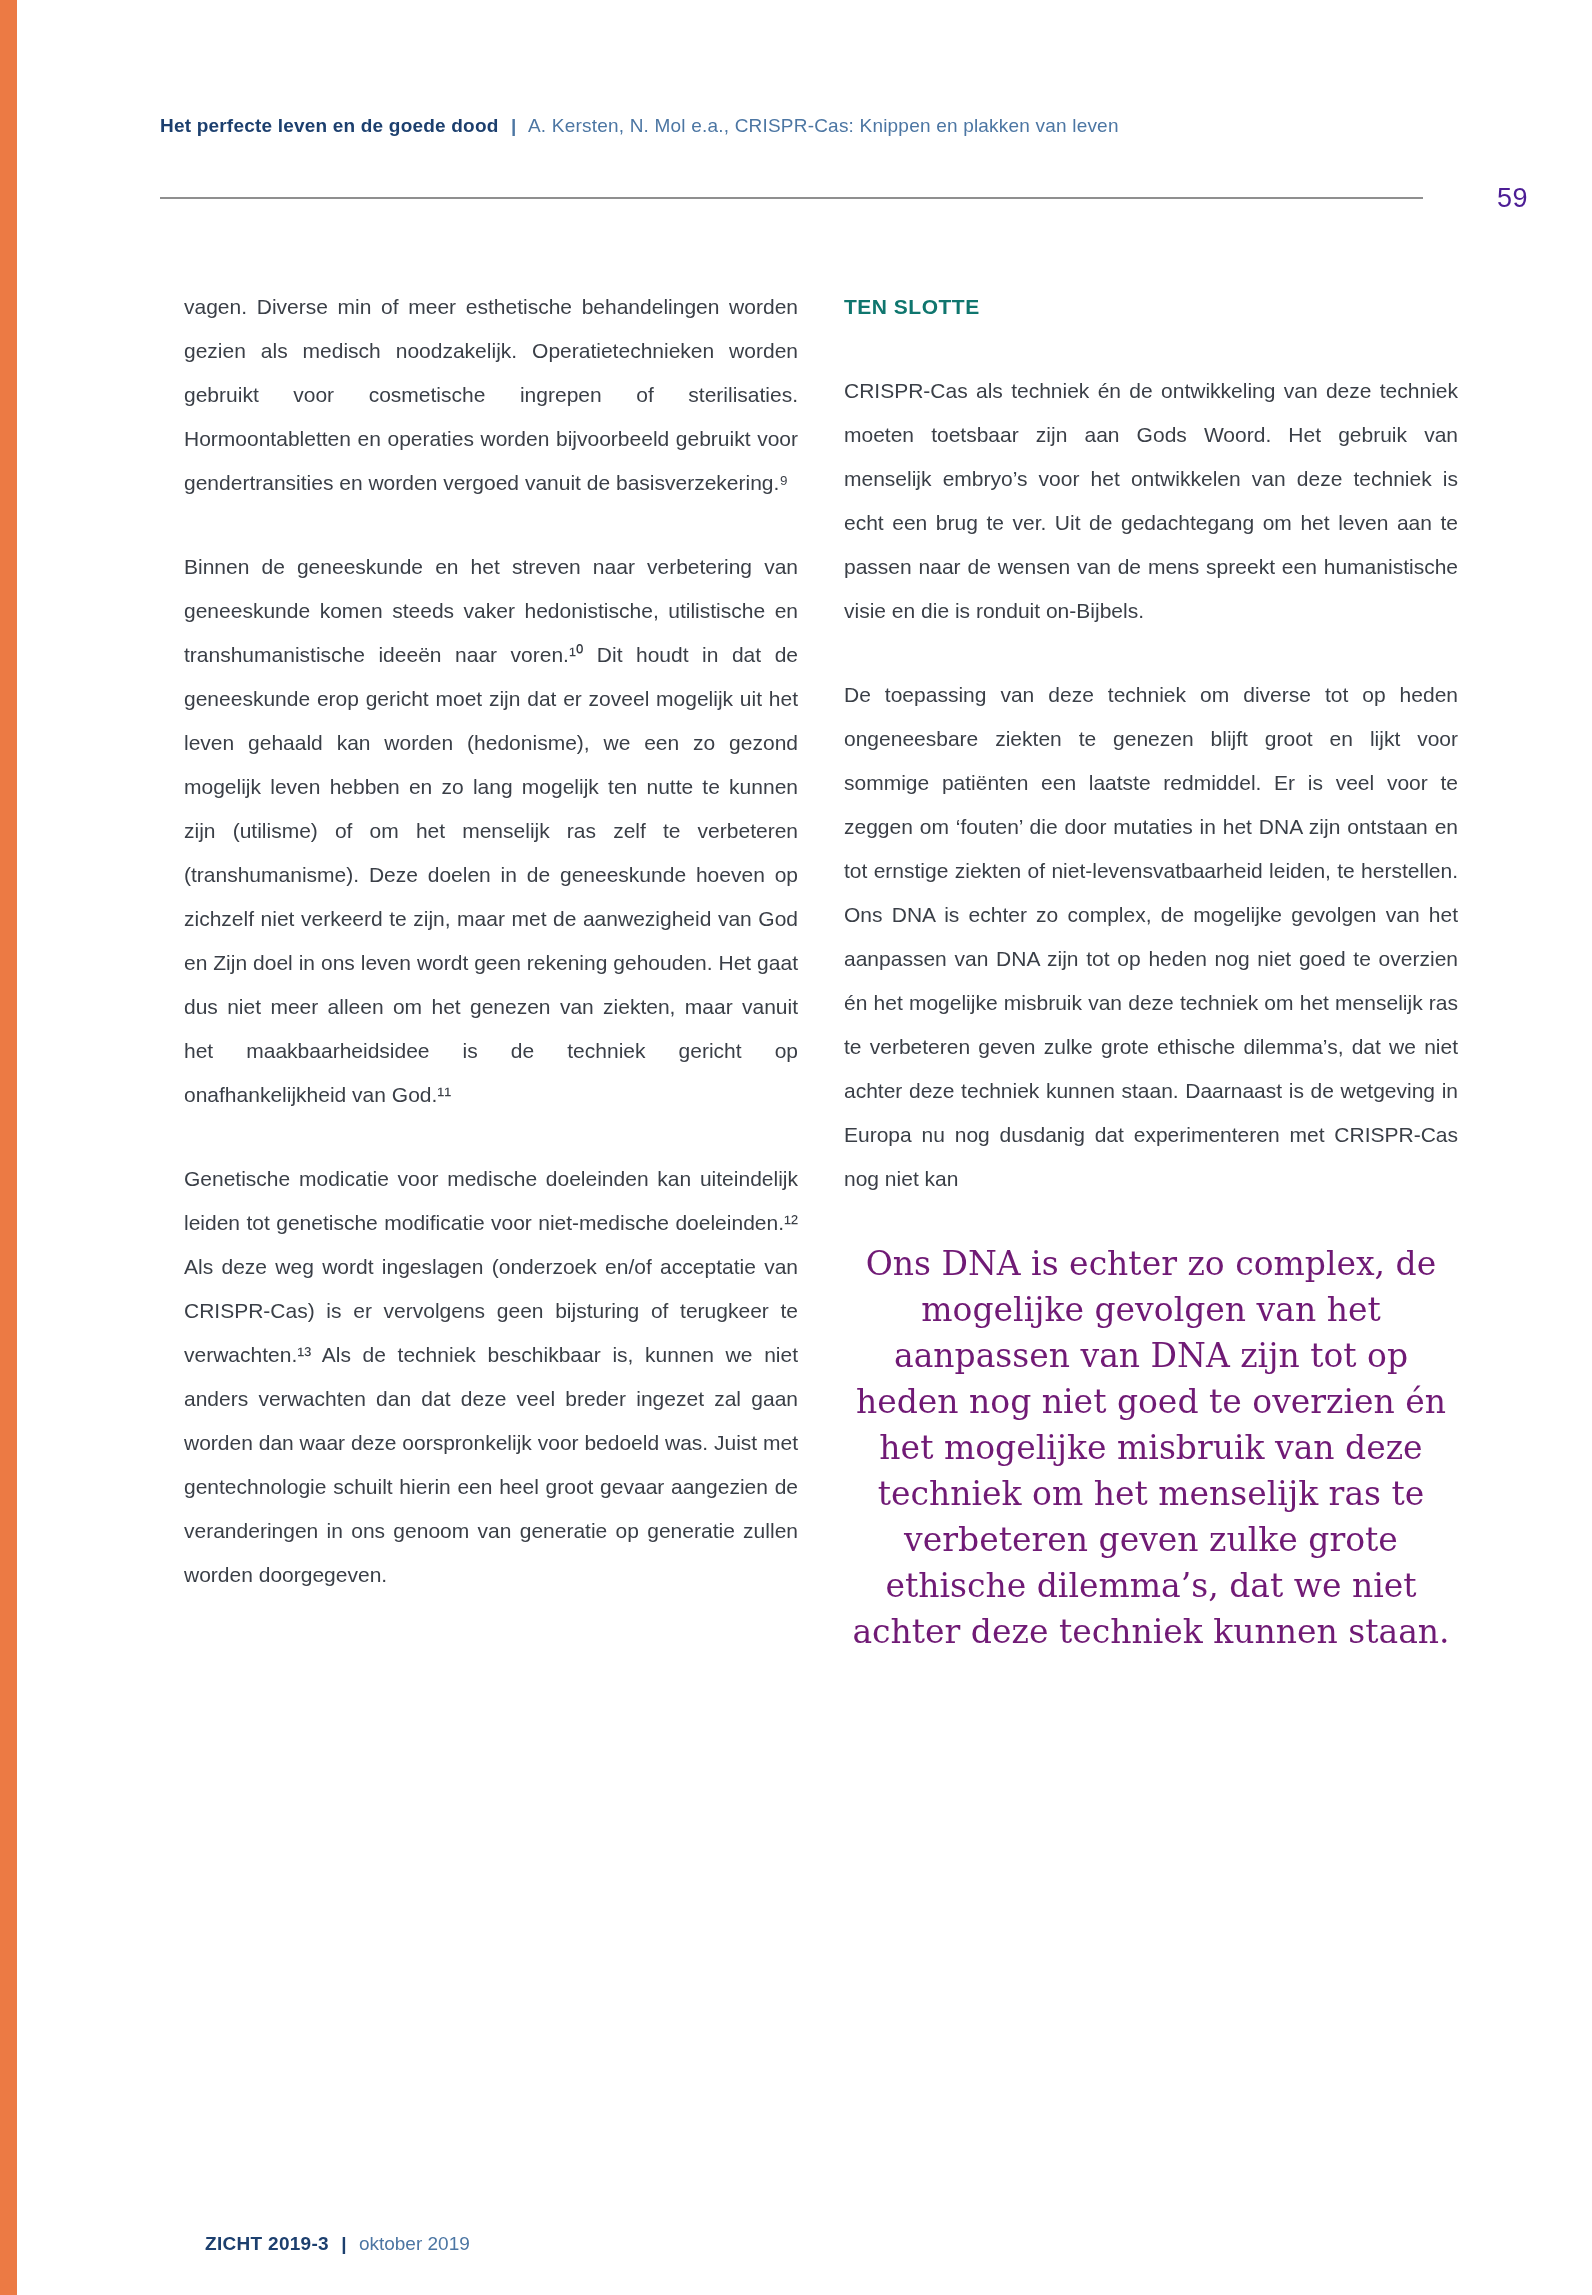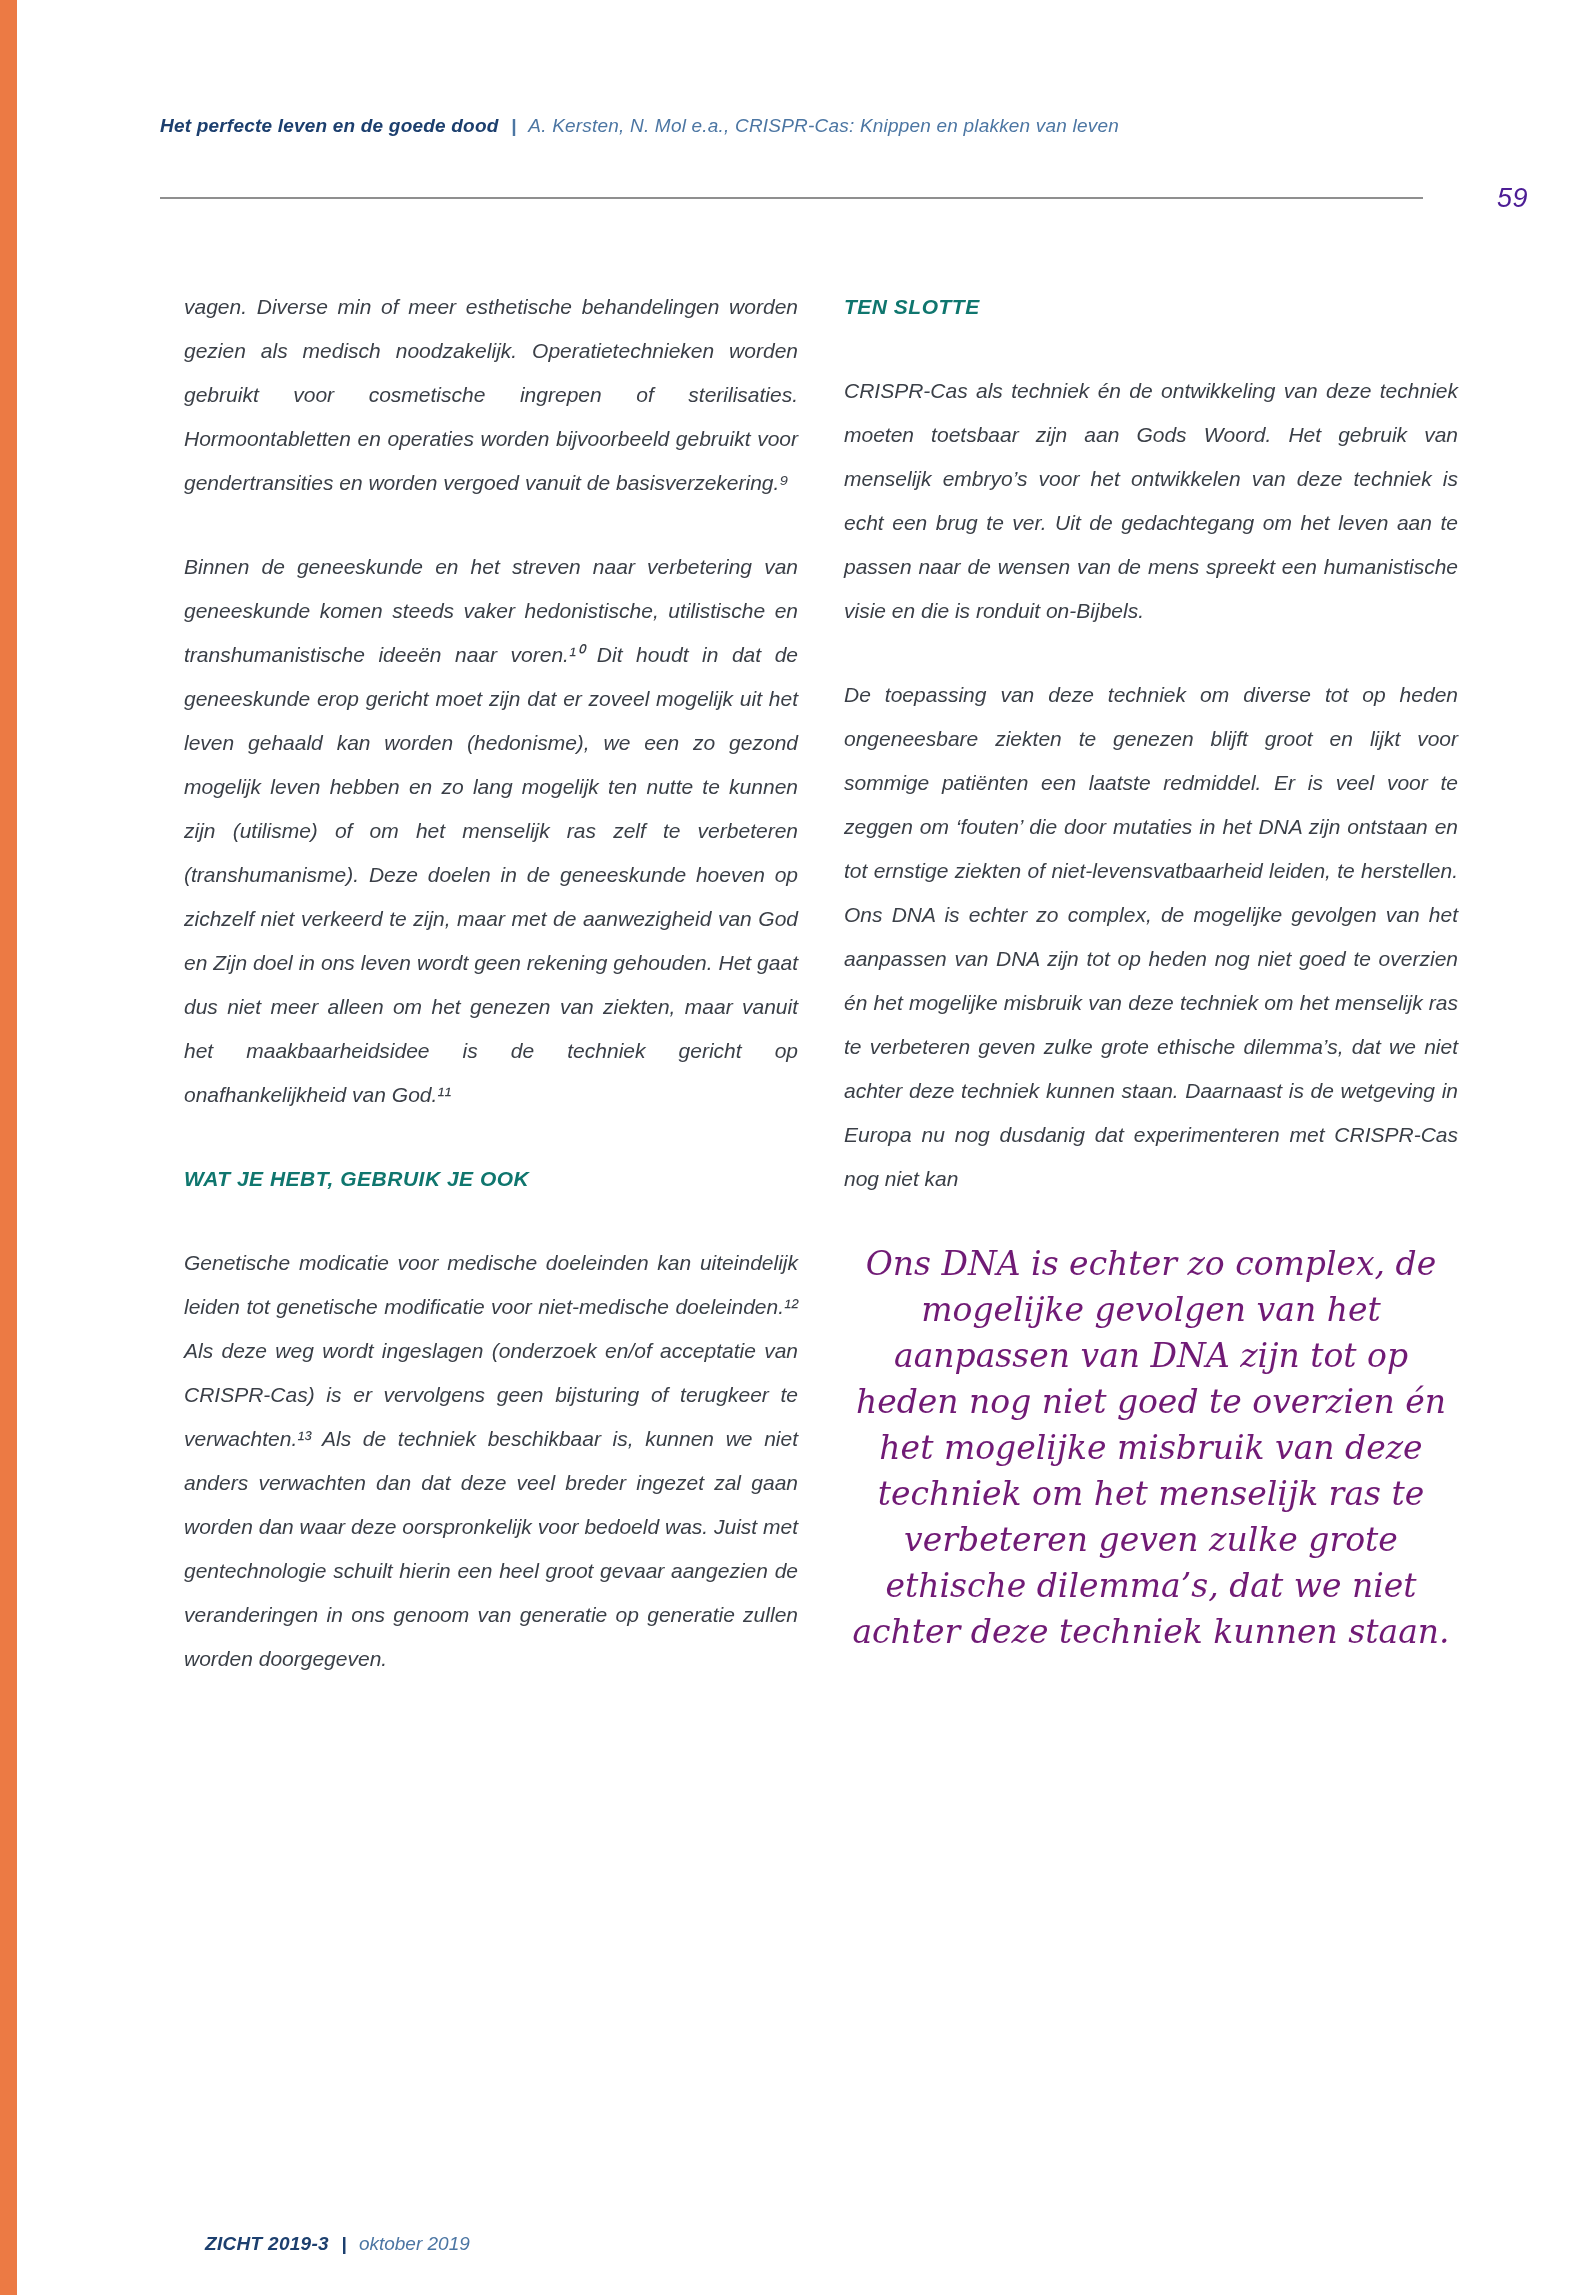--- a/index.html
+++ b/index.html
@@ -1,15 +1,15 @@
 <!DOCTYPE html>
 <html style="font-size:14px"><head>
 <meta charset="utf-8">
 <style>
-  * { margin: 0; padding: 0; box-sizing: border-box; font-style: italic; }
+  * { margin: 0; padding: 0; box-sizing: border-box; }
   html, body { background: #ffffff; }
   body { font-family: "Liberation Sans", sans-serif; }
 
   .page {
     position: relative;
     width: 1592px;
     height: 2295px;
     background: #ffffff;
     overflow: hidden;
   }
@@ -126,21 +126,20 @@
     <span class="rest-part">A. Kersten, N. Mol e.a., CRISPR-Cas: Knippen en plakken van leven</span>
   </div>
 
   <div class="header-rule"></div>
 
   <div class="page-number">59</div>
 
   <div class="column column-left">
     <p>vagen. Diverse min of meer esthetische behandelingen worden gezien als medisch noodzakelijk. Operatietechnieken worden gebruikt voor cosmetische ingrepen of sterilisaties. Hormoontabletten en operaties worden bijvoorbeeld gebruikt voor gendertransities en worden vergoed vanuit de basisverzekering.⁹</p>
     <p>Binnen de geneeskunde en het streven naar verbetering van geneeskunde komen steeds vaker hedonistische, utilistische en transhumanistische ideeën naar voren.¹⁰ Dit houdt in dat de geneeskunde erop gericht moet zijn dat er zoveel mogelijk uit het leven gehaald kan worden (hedonisme), we een zo gezond mogelijk leven hebben en zo lang mogelijk ten nutte te kunnen zijn (utilisme) of om het menselijk ras zelf te verbeteren (transhumanisme). Deze doelen in de geneeskunde hoeven op zichzelf niet verkeerd te zijn, maar met de aanwezigheid van God en Zijn doel in ons leven wordt geen rekening gehouden. Het gaat dus niet meer alleen om het genezen van ziekten, maar vanuit het maakbaarheidsidee is de techniek gericht op onafhankelijkheid van God.¹¹</p>
-    <p class="section-heading">WAT JE HEBT, GEBRUIK JE OOK</p>
     <p>Genetische modicatie voor medische doeleinden kan uiteindelijk leiden tot genetische modificatie voor niet-medische doeleinden.¹² Als deze weg wordt ingeslagen (onderzoek en/of acceptatie van CRISPR-Cas) is er vervolgens geen bijsturing of terugkeer te verwachten.¹³ Als de techniek beschikbaar is, kunnen we niet anders verwachten dan dat deze veel breder ingezet zal gaan worden dan waar deze oorspronkelijk voor bedoeld was. Juist met gentechnologie schuilt hierin een heel groot gevaar aangezien de veranderingen in ons genoom van generatie op generatie zullen worden doorgegeven.</p>
   </div>
 
   <div class="column column-right">
     <p class="section-heading">TEN SLOTTE</p>
     <p>CRISPR-Cas als techniek én de ontwikkeling van deze techniek moeten toetsbaar zijn aan Gods Woord. Het gebruik van menselijk embryo’s voor het ontwikkelen van deze techniek is echt een brug te ver. Uit de gedachtegang om het leven aan te passen naar de wensen van de mens spreekt een humanistische visie en die is ronduit on-Bijbels.</p>
     <p>De toepassing van deze techniek om diverse tot op heden ongeneesbare ziekten te genezen blijft groot en lijkt voor sommige patiënten een laatste redmiddel. Er is veel voor te zeggen om ‘fouten’ die door mutaties in het DNA zijn ontstaan en tot ernstige ziekten of niet-levensvatbaarheid leiden, te herstellen. Ons DNA is echter zo complex, de mogelijke gevolgen van het aanpassen van DNA zijn tot op heden nog niet goed te overzien én het mogelijke misbruik van deze techniek om het menselijk ras te verbeteren geven zulke grote ethische dilemma’s, dat we niet achter deze techniek kunnen staan. Daarnaast is de wetgeving in Europa nu nog dusdanig dat experimenteren met CRISPR-Cas nog niet kan</p>
     <p class="pull-quote">Ons DNA is echter zo complex, de mogelijke gevolgen van het aanpassen van DNA zijn tot op heden nog niet goed te overzien én het mogelijke misbruik van deze techniek om het menselijk ras te verbeteren geven zulke grote ethische dilemma’s, dat we niet achter deze techniek kunnen staan.</p>
   </div>
 

